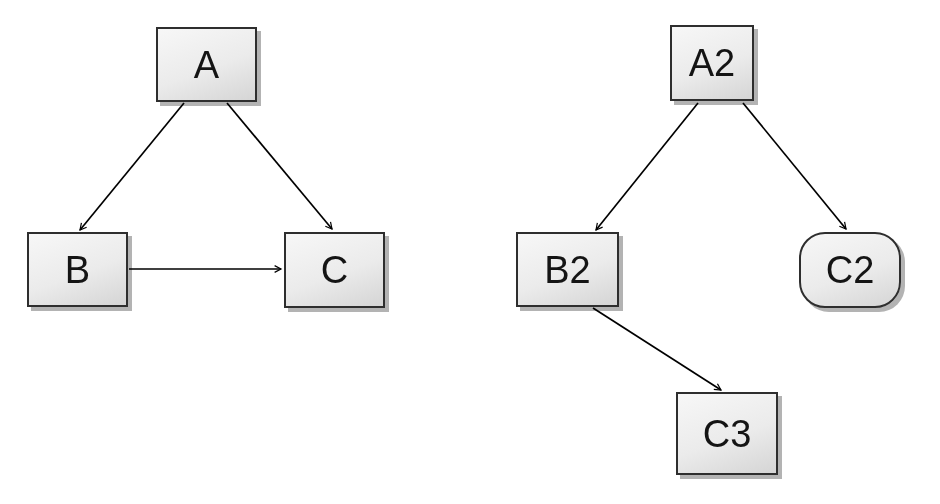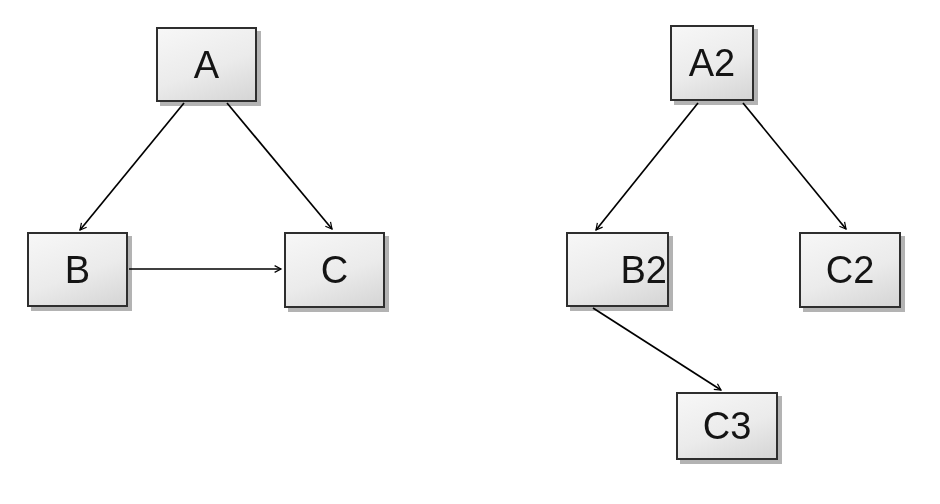--- a/index.html
+++ b/index.html
@@ -56,27 +56,27 @@
       </div>
       <div class="node" style="left: 27px; top: 232px; width: 101px; height: 75px;">
         <span class="node-label">B</span>
       </div>
       <div class="node" style="left: 284px; top: 232px; width: 101px; height: 76px;">
         <span class="node-label">C</span>
       </div>
       <div class="node" style="left: 670px; top: 25px; width: 84px; height: 76px;">
         <span class="node-label">A2</span>
       </div>
-      <div class="node" style="left: 566px; top: 232px; width: 103px; height: 75px; justify-content: flex-end;">
+      <div class="node" style="left: 516px; top: 232px; width: 103px; height: 75px;">
         <span class="node-label">B2</span>
       </div>
-      <div class="node" style="left: 799px; top: 232px; width: 102px; height: 76px;">
+      <div class="node" style="left: 799px; top: 232px; width: 102px; height: 76px; border-radius: 26px;">
         <span class="node-label">C2</span>
       </div>
-      <div class="node" style="left: 676px; top: 392px; width: 102px; height: 68px;">
+      <div class="node" style="left: 676px; top: 392px; width: 102px; height: 83px;">
         <span class="node-label">C3</span>
       </div>
     </div>
   <svg class="edges-layer" width="940" height="504" viewBox="0 0 940 504" xmlns="http://www.w3.org/2000/svg">
     <defs>
       <marker id="arrowhead" viewBox="0 0 12 12" refX="10" refY="6" markerWidth="9" markerHeight="9" orient="auto-start-reverse" markerUnits="userSpaceOnUse">
         <path d="M1.5,1.5 L10,6 L1.5,10.5" fill="none" stroke="#000000" stroke-width="1.6"></path>
       </marker>
     </defs>
     <g>

